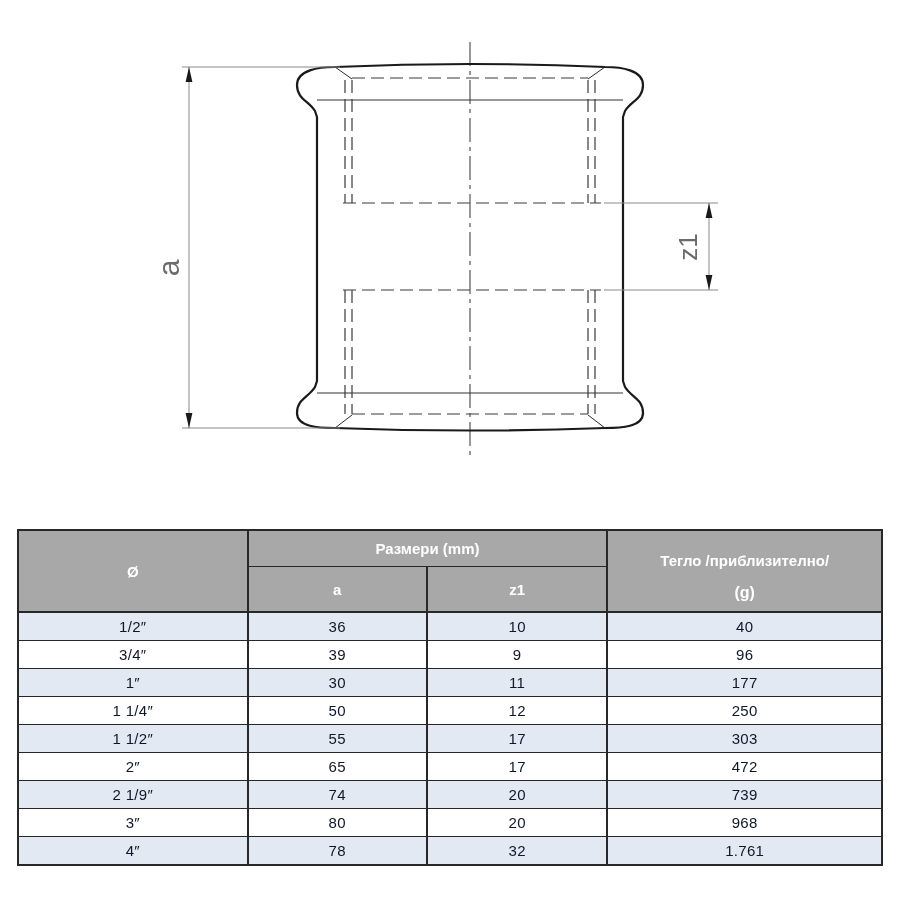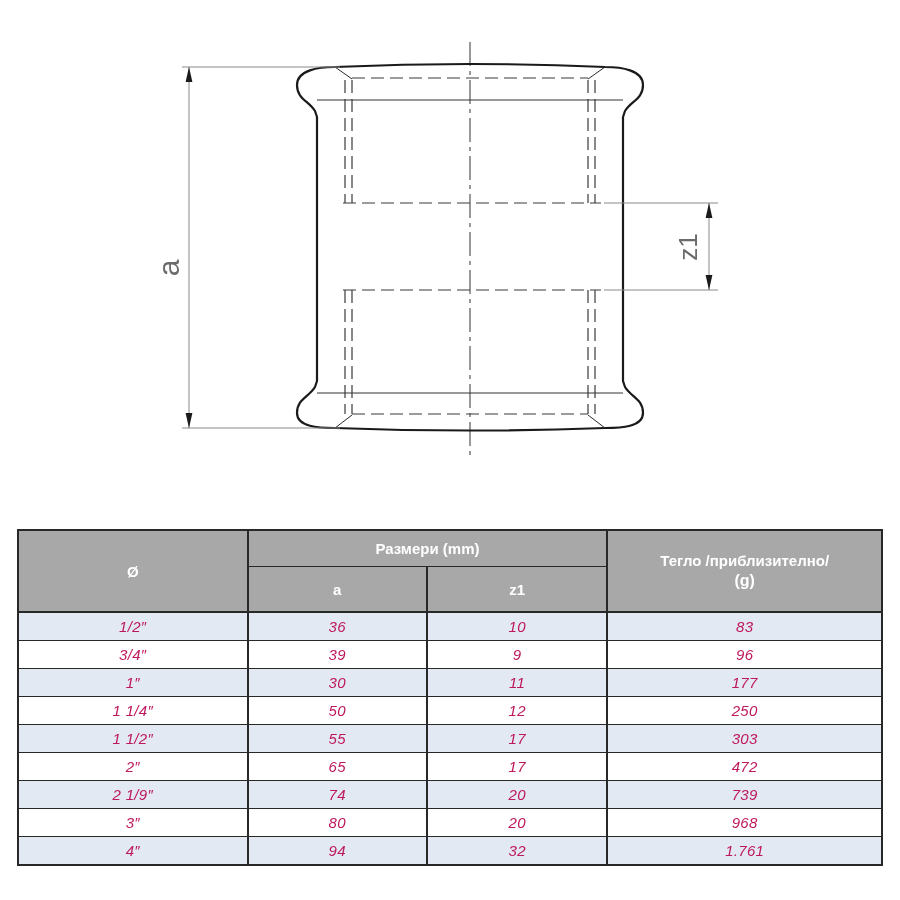--- a/index.html
+++ b/index.html
@@ -57,31 +57,31 @@
     border-bottom-width: 1px !important;
   }
   tr.subhead th {
     height: 44px;
   }
   th.diam-head {
     font-size: 19px;
   }
   th.weight-head div {
     line-height: 20px;
+    margin-top: 12px;
   }
   th.weight-head .g-line {
     font-size: 16px;
   }
   tbody td {
     height: 27px;
     font-size: 15px;
-    color: #be185d;
+    color: #0f172a;
     background: #ffffff;
     letter-spacing: 0.3px;
-    font-style: italic;
   }
   tbody tr.alt td {
     background: #e3e9f2;
   }
 </style>
 </head>
 <body>
 
 <div class="page">
 
@@ -175,21 +175,21 @@
         <tr class="subhead">
           <th>a</th>
           <th>z1</th>
         </tr>
       </thead>
       <tbody>
         <tr class="alt">
           <td>1/2″</td>
           <td>36</td>
           <td>10</td>
-          <td>83</td>
+          <td>40</td>
         </tr>
         <tr>
           <td>3/4″</td>
           <td>39</td>
           <td>9</td>
           <td>96</td>
         </tr>
         <tr class="alt">
           <td>1″</td>
           <td>30</td>
@@ -221,21 +221,21 @@
           <td>739</td>
         </tr>
         <tr>
           <td>3″</td>
           <td>80</td>
           <td>20</td>
           <td>968</td>
         </tr>
         <tr class="alt">
           <td>4″</td>
-          <td>94</td>
+          <td>78</td>
           <td>32</td>
           <td>1.761</td>
         </tr>
       </tbody>
     </table>
   </div>
 
 </div>
 
 </body></html>

